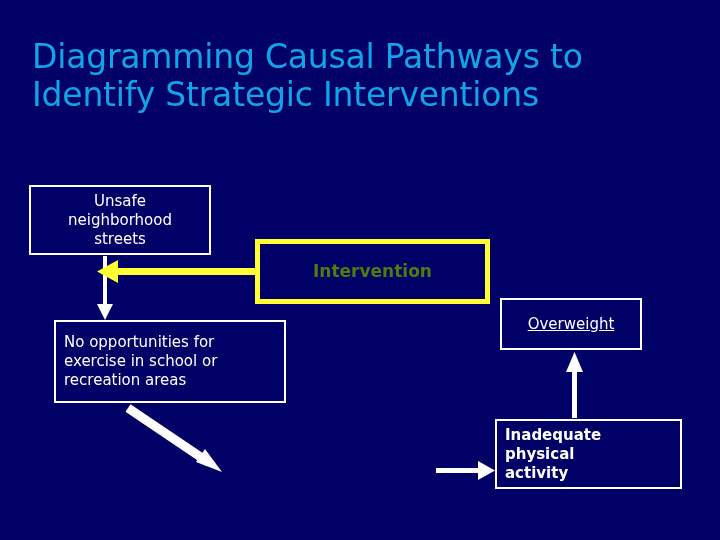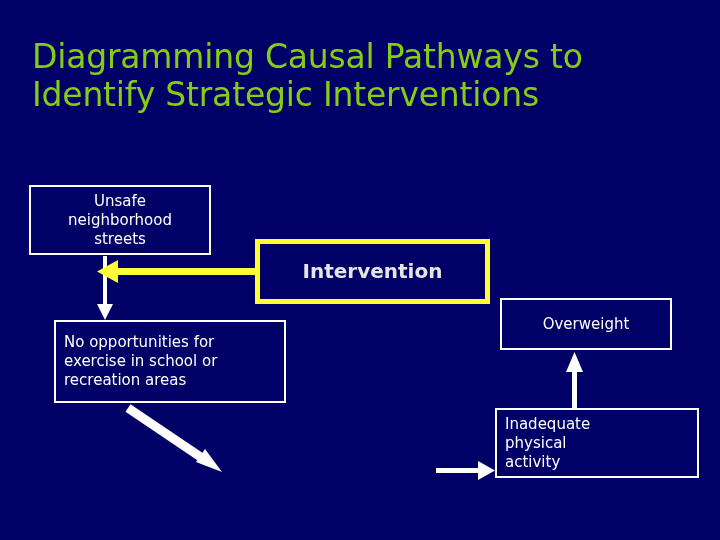--- a/index.html
+++ b/index.html
@@ -17,21 +17,21 @@
     position: relative;
     width: 720px;
     height: 540px;
     background: #000066;
   }
   #title {
     position: absolute;
     left: 32px;
     top: 38px;
     width: 650px;
-    color: #84cc16;
+    color: #0ea5e9;
     font-family: "DejaVu Sans", sans-serif;
     font-size: 33px;
     line-height: 38px;
     font-weight: normal;
     letter-spacing: -0.2px;
     white-space: pre-line;
   }
   .node {
     position: absolute;
     box-sizing: border-box;
@@ -53,23 +53,23 @@
     align-items: center;
     padding: 8px 4px;
   }
   .node.left {
     text-align: left;
     align-items: flex-start;
     padding-left: 8px;
   }
   .node.accent {
     border: 5px solid #FFFF33;
-    color: #e5e5e5;
+    color: #4d7c0f;
     font-weight: bold;
-    font-size: 20px;
+    font-size: 17px;
     text-align: center;
     align-items: center;
     justify-content: center;
   }
   #edges {
     position: absolute;
     left: 0;
     top: 0;
     width: 720px;
     height: 540px;
@@ -121,24 +121,24 @@
   <div class="node accent" style="left:255px; top:239px; width:235px; height:65px;">
     <span>Intervention</span>
   </div>
 
   <div class="node white left" style="left:14px; top:320px; width:232px; height:83px;margin-left:40px;">
     <span>No opportunities for
 exercise in school or
 recreation areas</span>
   </div>
 
-  <div class="node white center" style="left:500px; top:298px; width:172px; height:52px;">
+  <div class="node white center" style="left:500px; top:298px; width:142px; height:52px;text-decoration:underline;">
     <span>Overweight</span>
   </div>
 
 
-  <div class="node white left" style="left:495px; top:408px; width:204px; height:70px;">
+  <div class="node white left" style="left:495px; top:419px; width:187px; height:70px;font-weight:bold;">
     <span>Inadequate
 physical
 activity</span>
   </div>
 
 </div>
 
 </body></html>

